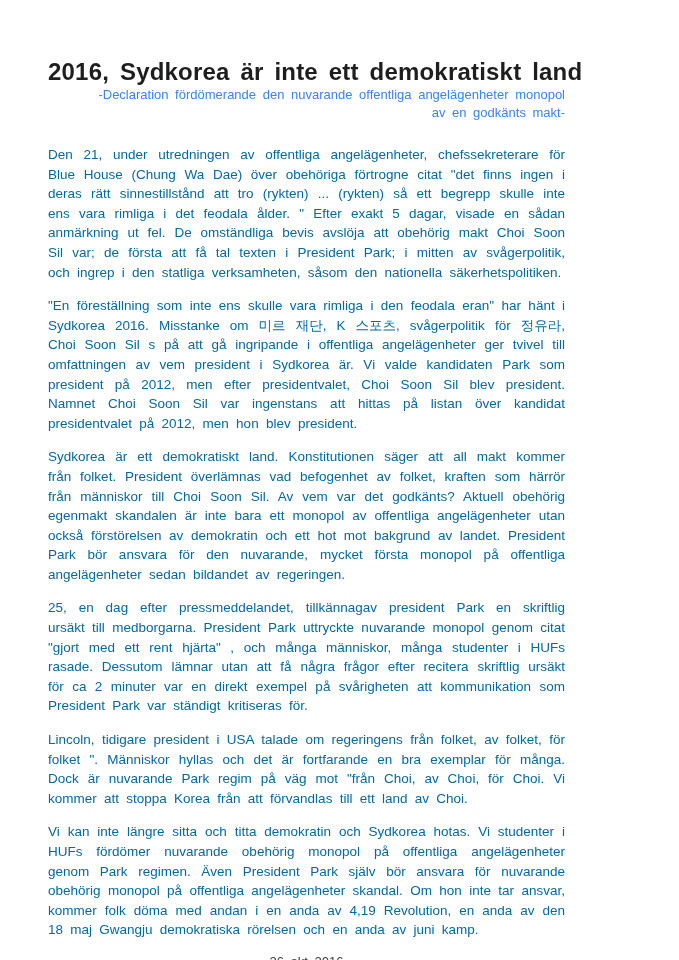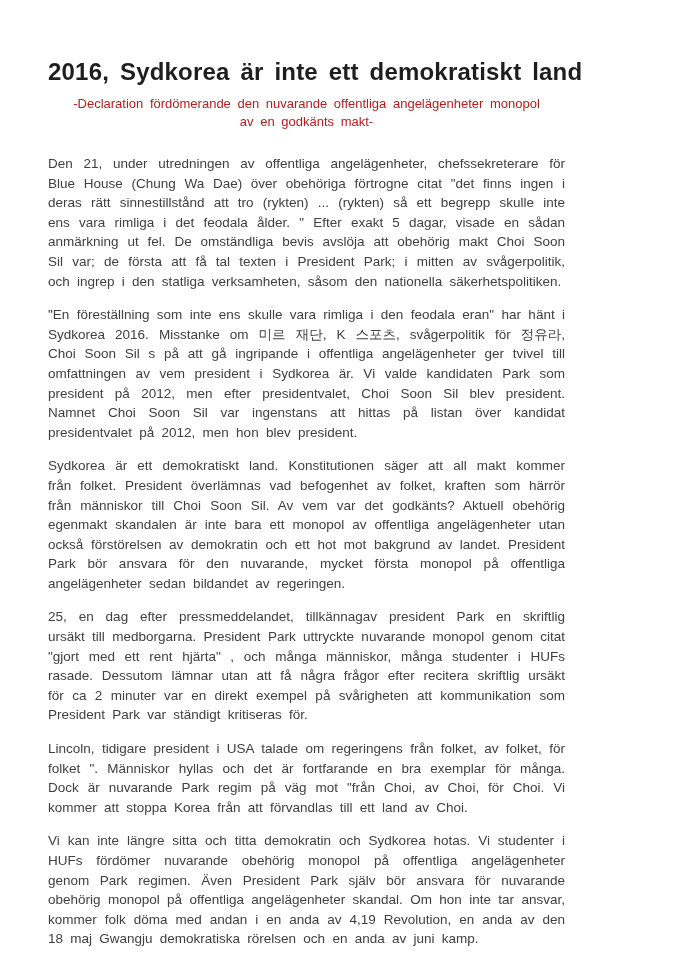--- a/index.html
+++ b/index.html
@@ -27,32 +27,31 @@
     font-size: 24px;
     line-height: 28px;
     font-weight: bold;
     text-align: center;
     color: #1e1e1e;
     letter-spacing: 0.2px;
     word-spacing: 4px;
     white-space: nowrap;
   }
   .subtitle {
-    margin-top: 9px;
     font-size: 13px;
     line-height: 18px;
-    text-align: center;
-    color: #b91c1c;
+    text-align: right;
+    color: #3b82f6;
     word-spacing: 3px;
   }
   .doc-body {
     margin-top: 23px;
     font-size: 13.5px;
     line-height: 19.6px;
-    color: #404040;
+    color: #0369a1;
     word-spacing: 3.5px;
   }
   .doc-body p {
     margin: 0 0 14px 0;
     text-align: justify;
     text-align-last: left;
   }
   .u { text-underline-offset: 2px; }
   .doc-date {
     margin-top: 9px;

